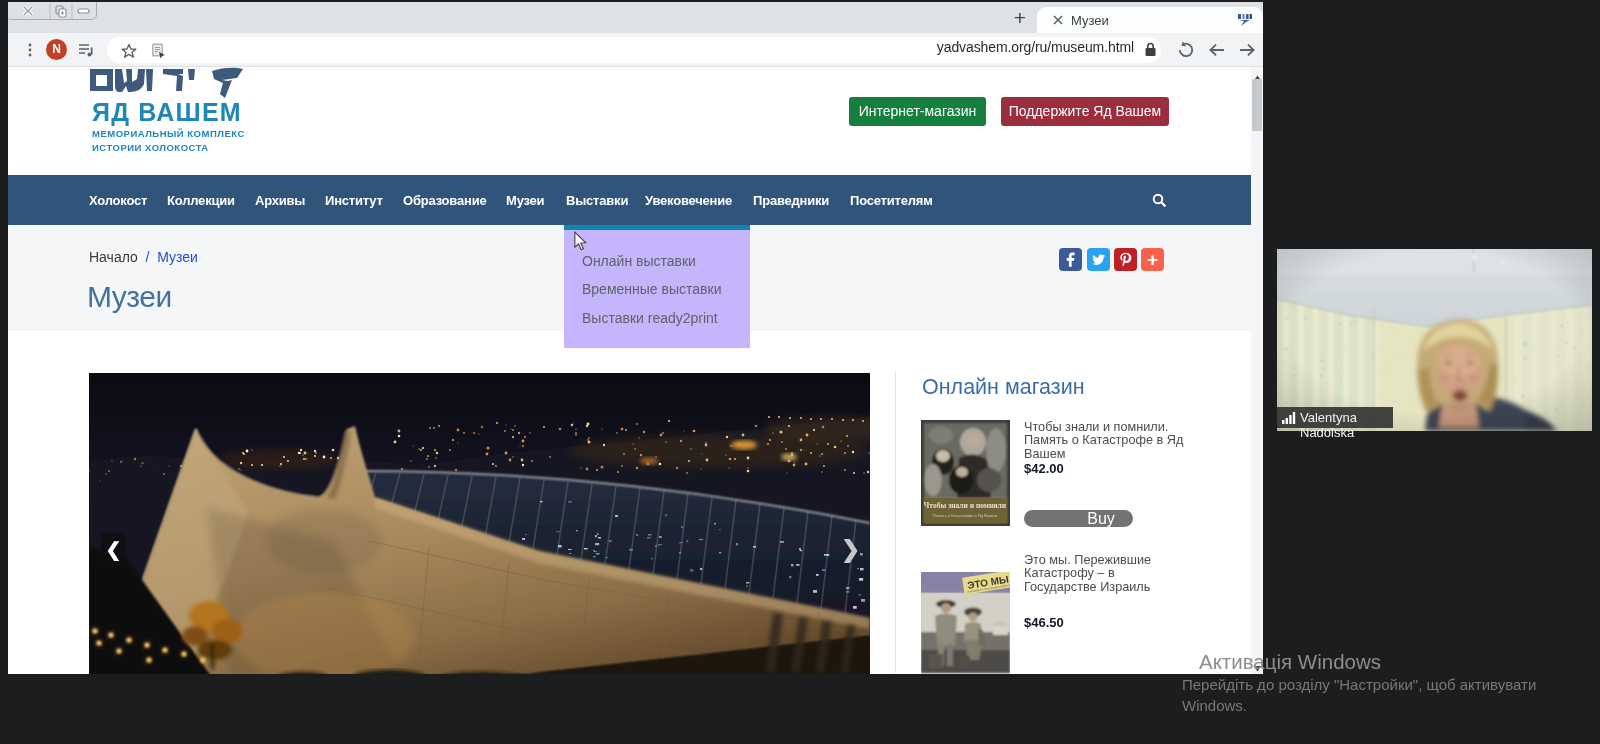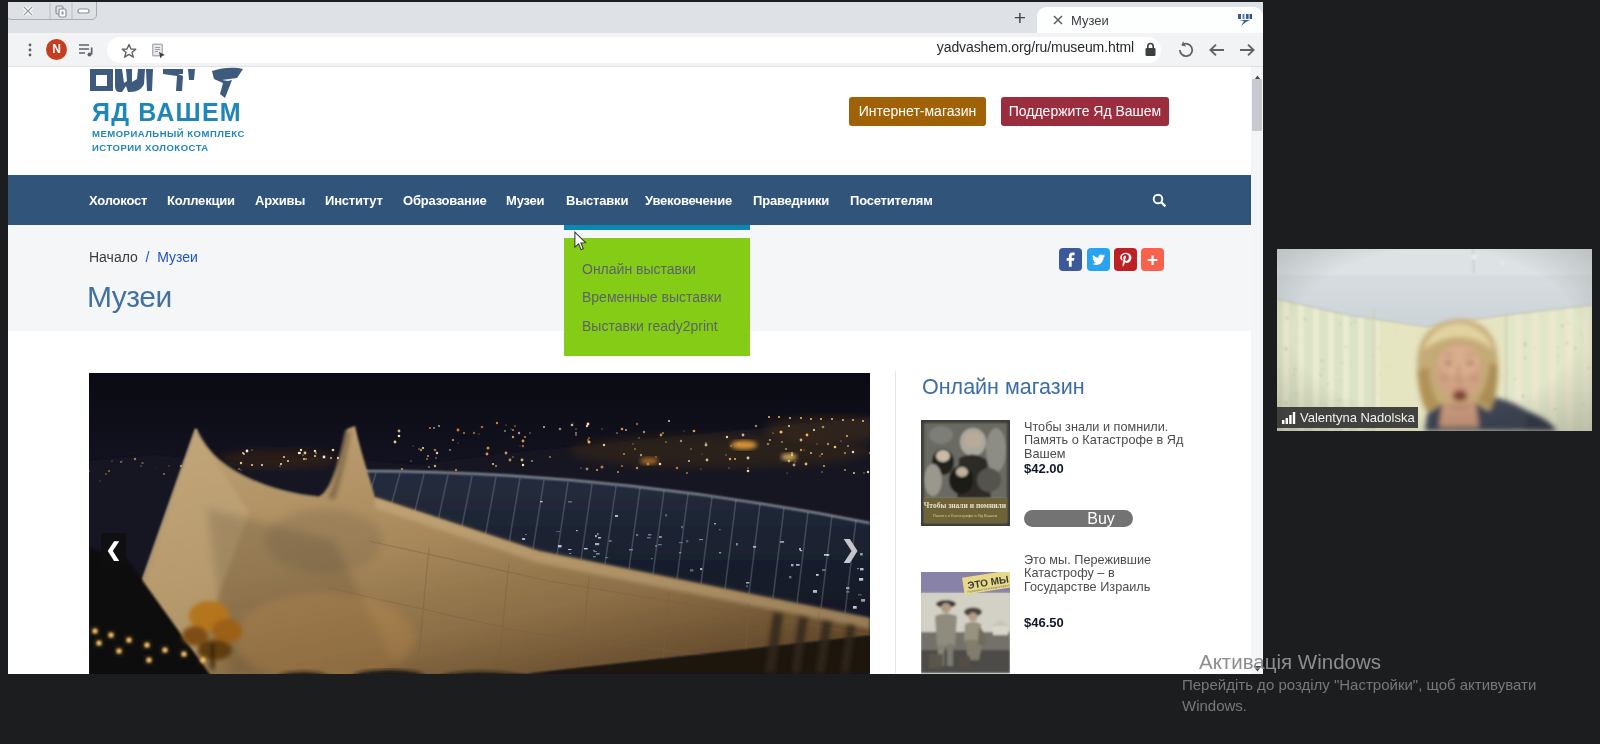--- a/index.html
+++ b/index.html
@@ -23,49 +23,49 @@
 
   
   #page{left:0;top:65px;width:1243px;height:607px;background:#fff;overflow:hidden;}
   #scrollbar{left:1243px;top:65px;width:12px;height:607px;background:#f4f5f7;}
   #sthumb{left:1px;top:12px;width:10px;height:52px;background:#c6c9ce;border-radius:1px;}
 
   
   #logoRu{left:84px;top:31px;font-size:25px;font-weight:bold;color:#1e86b9;letter-spacing:1.2px;}
   .logoSmall{left:84px;font-size:9.5px;font-weight:bold;color:#1e86b9;letter-spacing:0.5px;}
   .btn{top:30px;height:29px;border-radius:3px;color:#fff;font-size:14px;text-align:center;line-height:29px;}
-  #btnShop{left:841px;width:137px;background:#a16207;text-align:center;}
+  #btnShop{left:841px;width:137px;background:#15803d;text-align:center;}
   #btnSupport{left:993px;width:168px;background:#9b2e3e;}
 
   
   #navbar{left:0;top:108px;width:1243px;height:50px;background:#31547b;}
   .nav{position:absolute;top:18px;color:#fff;font-size:13px;font-weight:600;letter-spacing:-0.2px;}
   #cyan{left:556px;top:158px;width:186px;height:5px;background:#0b87b2;}
-  #dropdown{left:556px;top:171px;width:186px;height:118px;background:#84cc16;}
+  #dropdown{left:556px;top:163px;width:186px;height:118px;background:#c4b5fd;}
   .dd{position:absolute;left:18px;font-size:14px;color:#5c6467;}
 
   
   #band{left:0;top:158px;width:1243px;height:106px;background:#f5f6f8;}
   #crumb{left:81px;top:24px;font-size:14px;color:#3b3b3b;}
   #title{left:79px;top:55px;font-size:30px;color:#41729f;letter-spacing:-0.5px;}
   .soc{position:absolute;top:181px;width:23px;height:23px;border-radius:4px;color:#fff;text-align:center;}
 
   
   #hero{left:81px;top:305px;width:781px;height:303px;}
   #heroL{left:93px;top:466px;width:25px;height:34px;background:rgba(15,15,15,0.82);color:#fff;font-size:19px;font-weight:bold;text-align:center;line-height:34px;}
   #heroR{left:833px;top:469px;color:#c7c7cb;font-size:23px;font-weight:bold;}
   #sep{left:887px;top:304px;width:1px;height:302px;background:#e4e4e6;}
   #shopTitle{left:914px;top:308px;font-size:21.5px;color:#3a6da8;}
   .prodTxt{position:absolute;left:1016px;font-size:12.7px;color:#4c4c4c;line-height:13.4px;}
   .price{position:absolute;left:1016px;font-size:13px;font-weight:bold;color:#0f172a;}
   #buyNow{left:1016px;top:443px;width:64px;height:17px;background:#737373;border-radius:9px;color:#fff;font-size:16px;text-align:center;line-height:17px;padding-left:45px;}
 
   
   #cam{left:1277px;top:249px;width:315px;height:182px;background:#777;overflow:hidden;}
-  #camtag{left:1277px;top:407px;width:141px;height:21px;background:rgba(52,52,52,0.92);}
+  #camtag{left:1277px;top:407px;width:116px;height:21px;background:rgba(52,52,52,0.92);}
   #camname{left:23px;top:3px;font-size:13px;color:#f2f2f2;}
 
   
   #wm1{left:1183px;top:650px;font-size:20.5px;color:#8d8d8d;margin-left:16px;}
   #wm2{left:1182px;top:676px;font-size:15px;color:#787878;}
   #wm3{left:1182px;top:697px;font-size:15px;color:#787878;}
 </style>
 </head>
 <body>
 <div class="abs" id="browser">

